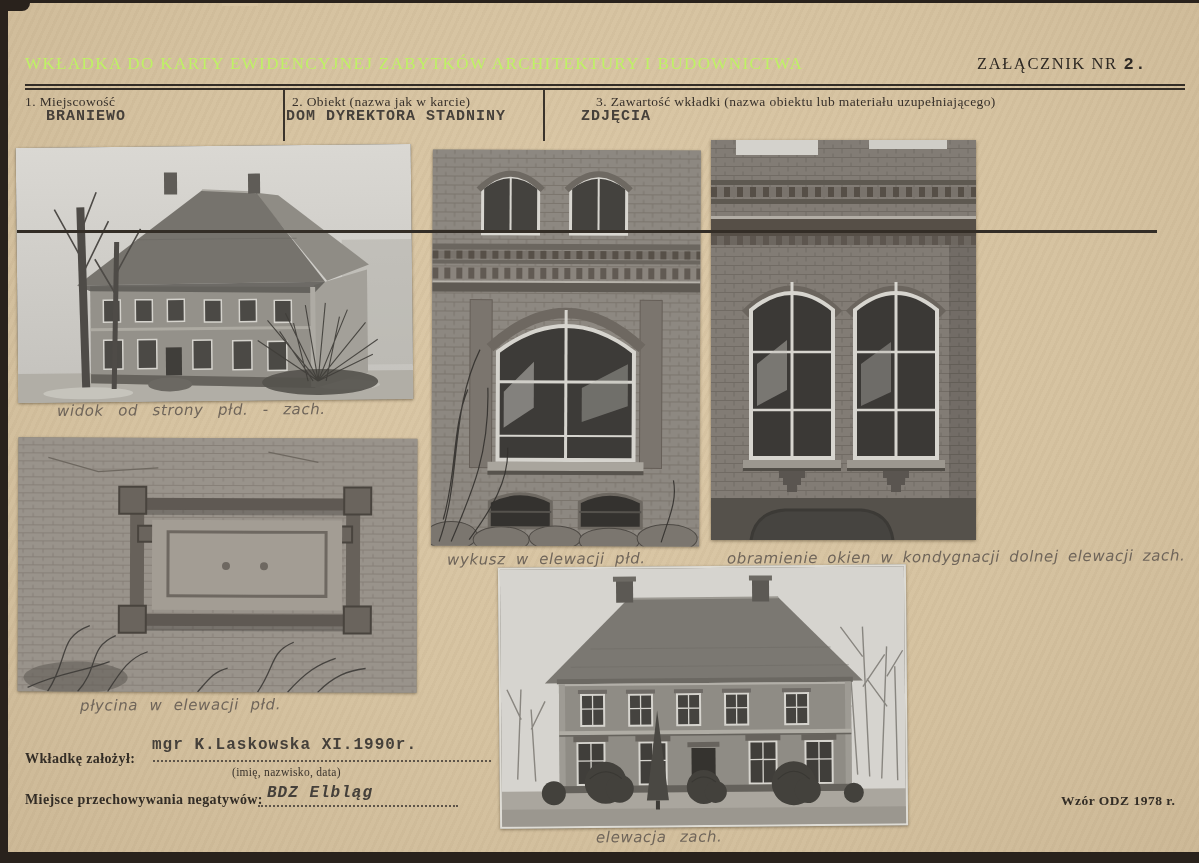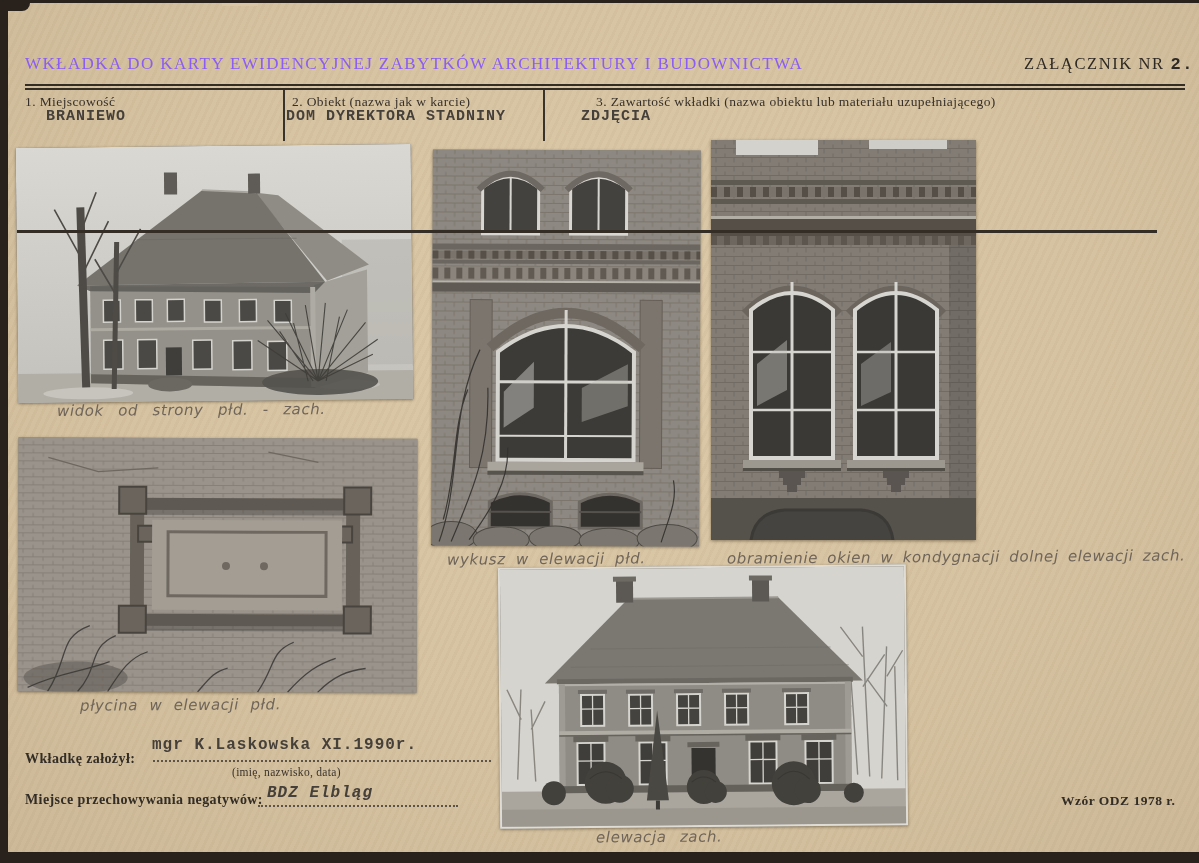--- a/index.html
+++ b/index.html
@@ -6,22 +6,22 @@
   #stage{position:relative;width:1199px;height:863px;background:#29231d;overflow:hidden;
          font-family:"Liberation Serif",serif;}
   
   #card{position:absolute;left:8px;top:3px;width:1191px;height:849px;
         background:radial-gradient(ellipse at 50% 40%, #dcc9a8 0%, #d6c3a1 55%, #cdb997 100%);}
   #card:after{content:"";position:absolute;inset:0;
         background:repeating-linear-gradient(115deg, rgba(120,95,60,.045) 0 3px, rgba(0,0,0,0) 3px 7px);}
   .tape-tab{position:absolute;left:222px;top:0;width:36px;height:6px;background:#d9c6a4;}
   
   .doc-title{position:absolute;left:25px;top:54px;font-size:17px;letter-spacing:1.4px;
-             color:#8b5cf6;white-space:nowrap;z-index:3;}
-  .attachment{position:absolute;left:977px;top:54px;font-size:16.5px;letter-spacing:1.6px;color:#2e2924;z-index:3;margin-left:47px;}
+             color:#bef264;white-space:nowrap;z-index:3;}
+  .attachment{position:absolute;left:977px;top:54px;font-size:16.5px;letter-spacing:1.6px;color:#2e2924;z-index:3;}
   .attachment .num{font-family:"Liberation Mono",monospace;font-size:17px;font-weight:bold;}
   .rule-double{position:absolute;left:25px;top:84px;width:1160px;height:6px;z-index:3;
       background:linear-gradient(#332d26 0 2px, rgba(0,0,0,0) 2px 4px, #332d26 4px 6px);}
   .fields-row{position:absolute;left:17px;top:90px;width:1176px;height:53px;z-index:3;}
   .rule-bottom{position:absolute;left:0px;top:140px;width:1140px;height:3px;background:#332d26;z-index:3;}
   .vdiv{position:absolute;top:0;width:2px;height:51px;background:#3a332b;}
   .vdiv.d1{left:266px;} .vdiv.d2{left:526px;}
   .f-label{position:absolute;top:4px;font-size:13.5px;color:#37302a;letter-spacing:.4px;white-space:nowrap;}
   .f-value{position:absolute;top:18px;font-family:"Liberation Mono",monospace;font-size:15px;
            font-weight:bold;color:#46403a;letter-spacing:1px;white-space:nowrap;}

